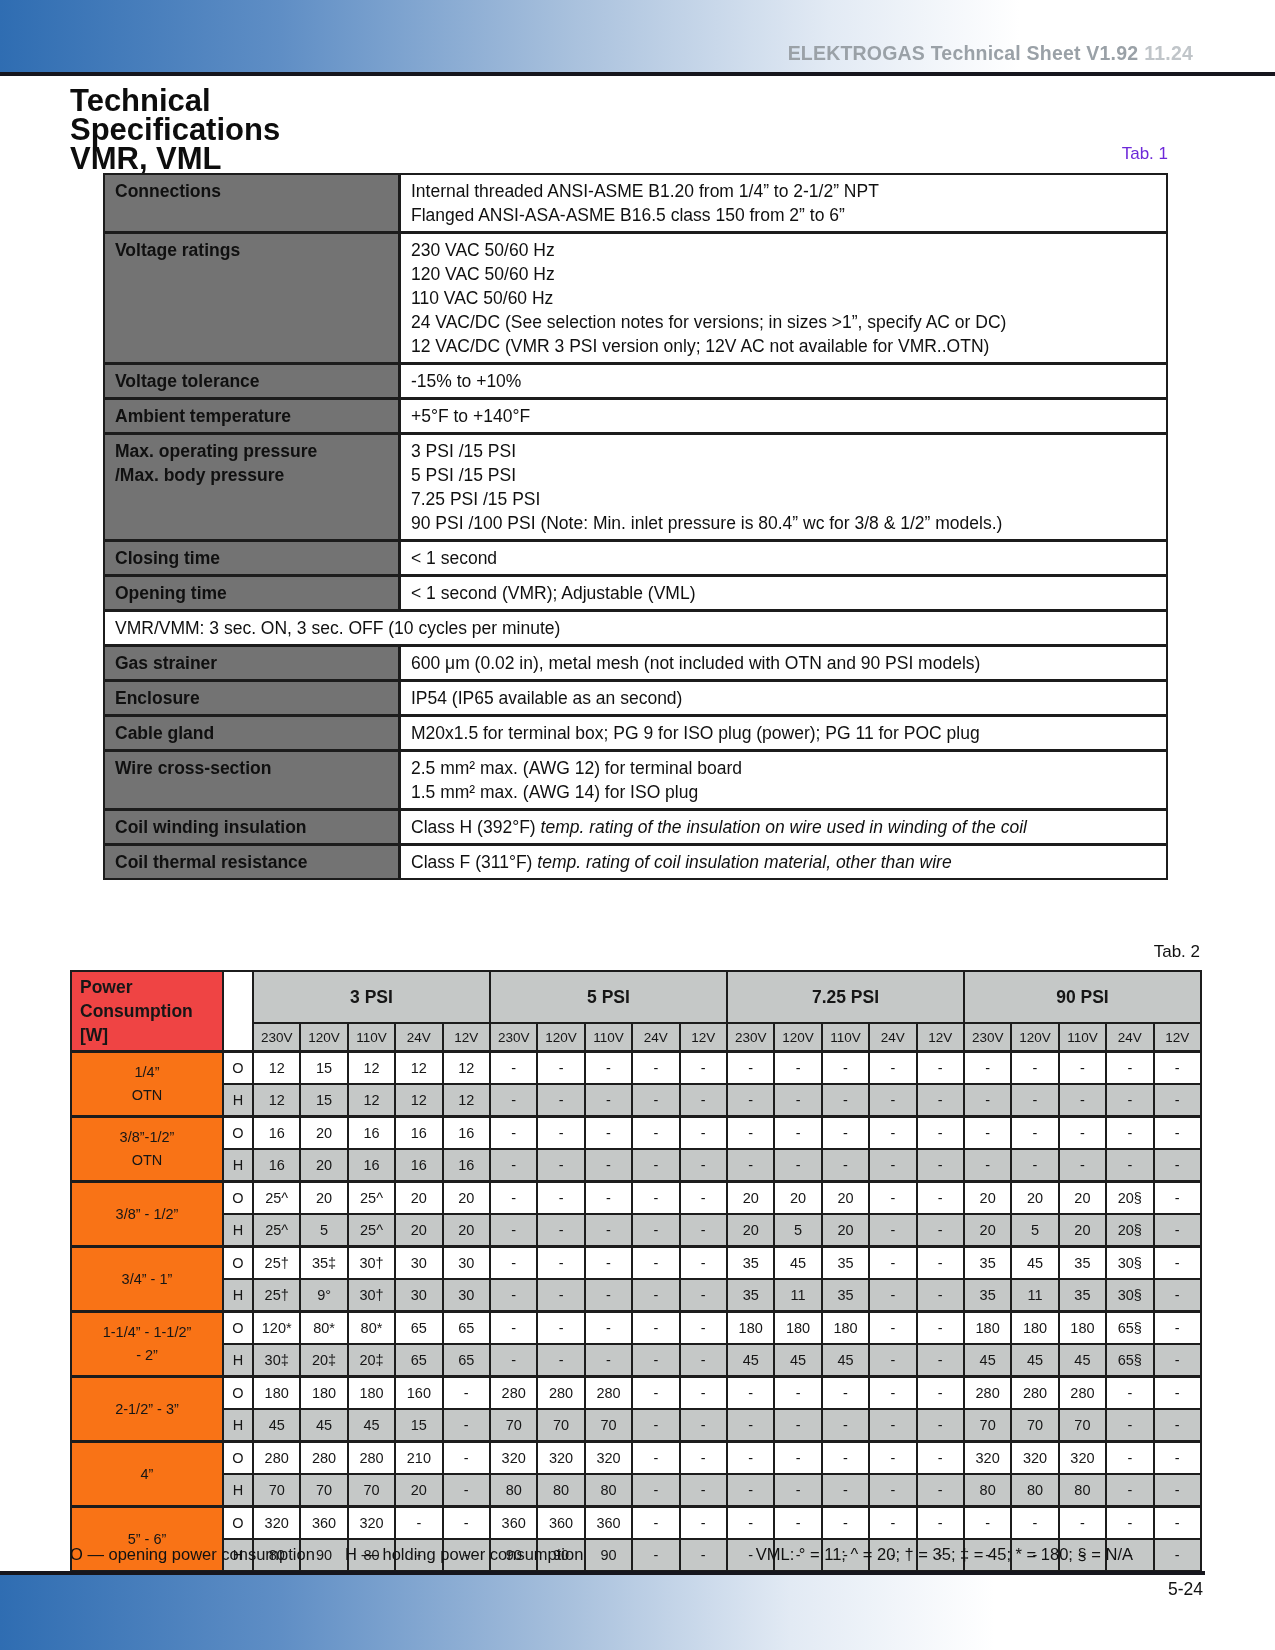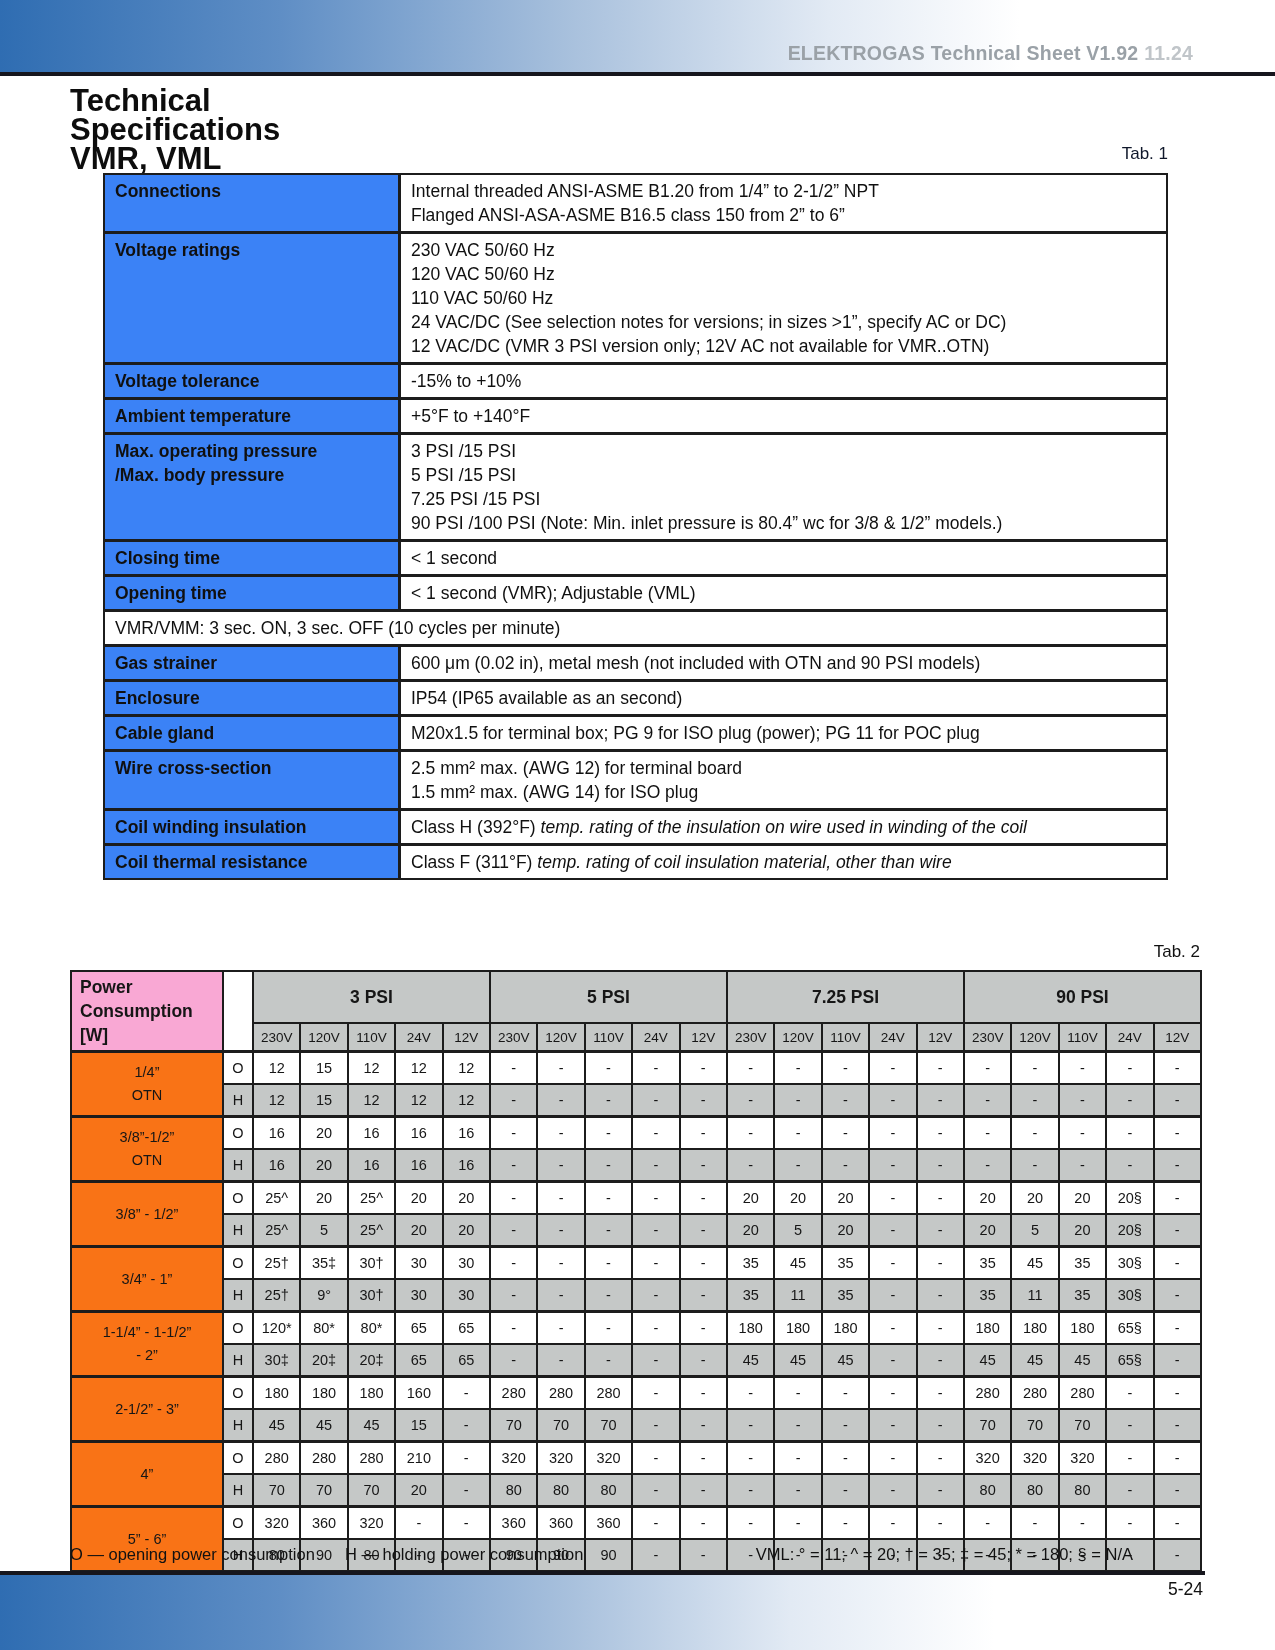--- a/index.html
+++ b/index.html
@@ -24,54 +24,54 @@
   }
   .header-text{
     position:absolute;top:42px;right:82px;
     font-size:19.5px;font-weight:bold;color:#9aa1a7;letter-spacing:.2px;
   }
   .header-text .edition{color:#c0c5c9;font-weight:bold;margin-left:6px;}
   .page-title{
     position:absolute;left:70px;top:86px;
     font-size:31px;font-weight:bold;line-height:29px;white-space:pre-line;color:#0d0d0d;
   }
-  .tab1-caption{position:absolute;top:144px;left:103px;width:1065px;text-align:right;font-size:17px;color:#0f172a;}
+  .tab1-caption{position:absolute;top:144px;left:103px;width:1065px;text-align:right;font-size:17px;color:#6d28d9;}
   .tab2-caption{position:absolute;top:942px;left:70px;width:1130px;text-align:right;font-size:17px;color:#111;}
 
   
   .tab1{
     position:absolute;left:103px;top:173px;width:1065px;
     border:2px solid #1c1c1c;box-sizing:border-box;background:#fff;
   }
   .t1-row{display:flex;border-bottom:3px solid #1c1c1c;}
   .t1-row:last-child{border-bottom:none;}
   .t1-label{
     flex:0 0 296px;box-sizing:border-box;
-    background:#3b82f6;border-right:3px solid #1c1c1c;
+    background:#737373;border-right:3px solid #1c1c1c;
     font-weight:bold;font-size:17.5px;line-height:24px;
     padding:4px 6px 4px 10px;white-space:pre-line;color:#101010;
   }
   .t1-value{
     flex:1;background:#fff;font-size:17.5px;line-height:24px;
     padding:4px 16px 4px 10px;color:#101010;
   }
   .t1-line{white-space:nowrap;}
   .it{font-style:italic;}
 
   
   table.tab2{
     position:absolute;left:70px;top:970px;width:1130px;
     border-collapse:collapse;table-layout:fixed;
   }
   table.tab2 th, table.tab2 td{
     border:2px solid #1c1c1c;text-align:center;vertical-align:middle;
     padding:0;color:#161616;overflow:hidden;
   }
   table.tab2 th.corner{
-    background:#f9a8d4;text-align:left;font-size:17.5px;font-weight:bold;
+    background:#ef4444;text-align:left;font-size:17.5px;font-weight:bold;
     line-height:24px;padding:3px 4px 0 8px;white-space:pre-line;vertical-align:top;
   }
   table.tab2 th.oh-head{background:#fff;}
   table.tab2 th.grp{background:#c5c8c7;font-size:17.5px;font-weight:bold;height:50px;}
   table.tab2 th.volt{background:#c5c8c7;font-size:13.5px;font-weight:normal;height:26px;}
   table.tab2 td.size{background:#c5c8c7;font-size:16.5px;white-space:pre-line;line-height:23px;}
   table.tab2 tr.o-row td{background:#ffffff;height:30px;font-size:14.5px;}
   table.tab2 tr.h-row td{background:#c5c8c7;height:30px;font-size:14.5px;}
   table.tab2 tr.o-row td.size{background:#f97316;}
   table.tab2 tr.group-start td{border-top:3px solid #1c1c1c;}

